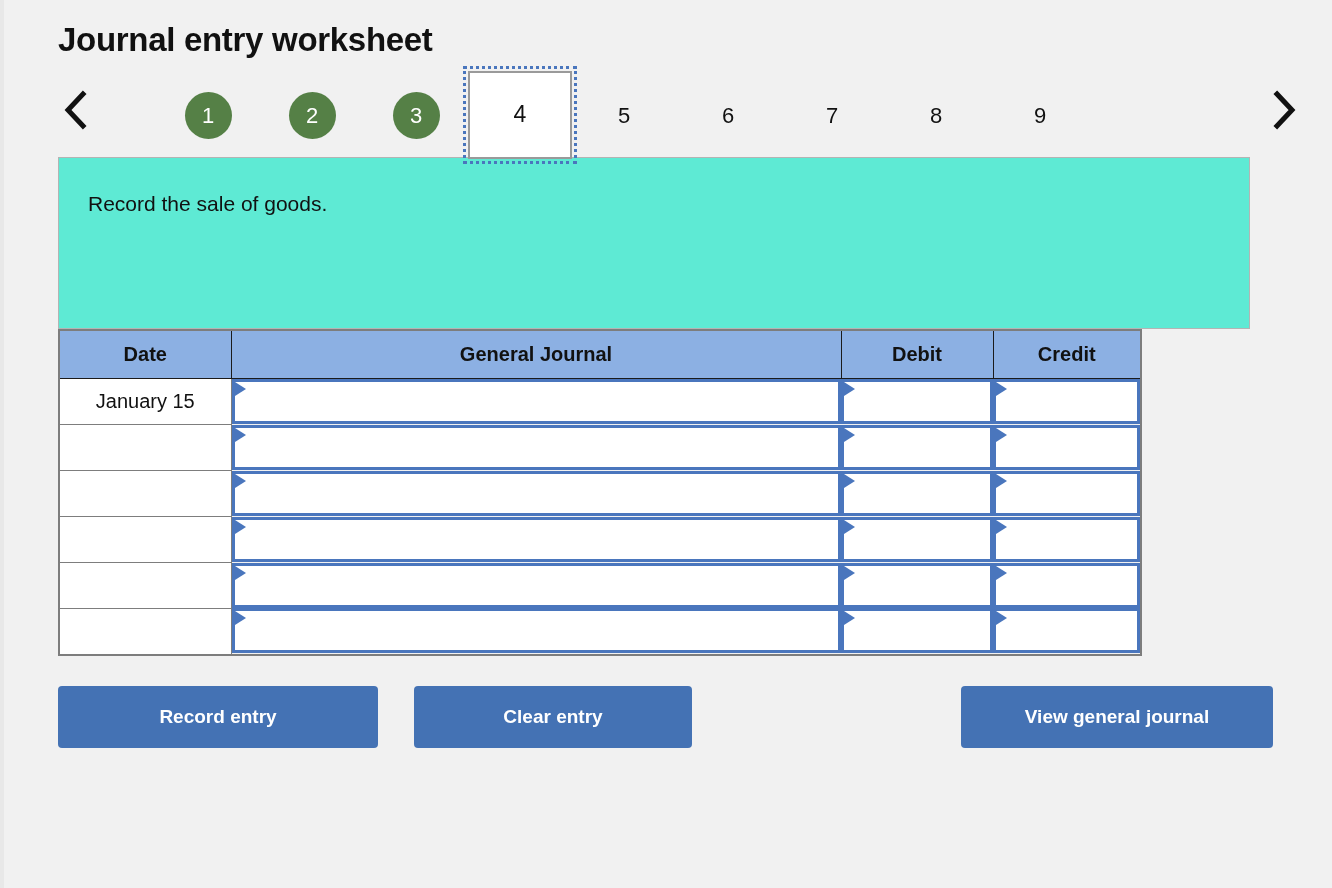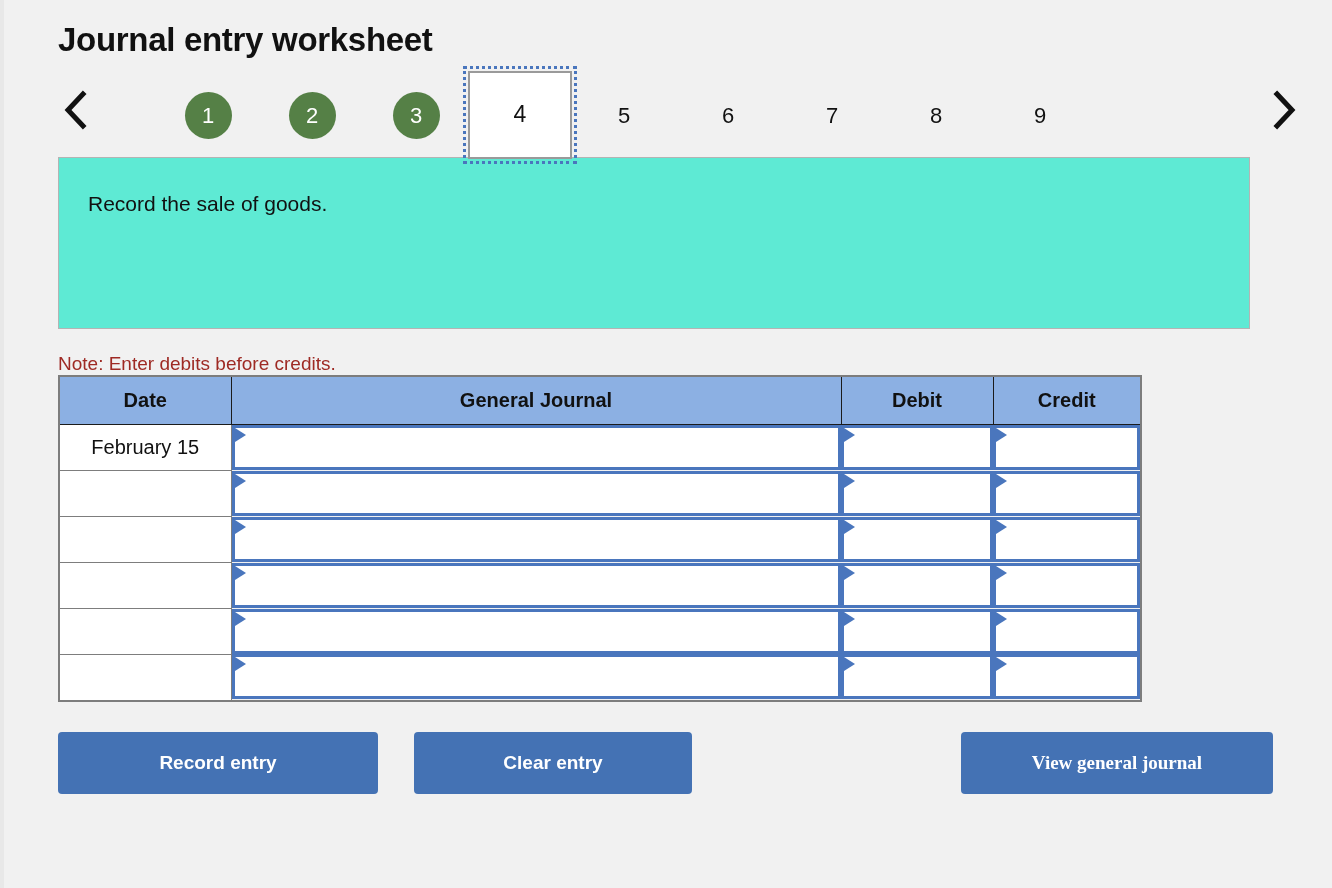--- a/index.html
+++ b/index.html
@@ -203,21 +203,21 @@
     color: #fff;
     font-size: 19px;
     font-weight: bold;
     border: none;
     border-radius: 4px;
     cursor: pointer;
     font-family: "Liberation Sans", sans-serif;
   }
   .btn-record { left: 0px;   width: 320px; }
   .btn-clear  { left: 356px; width: 278px; }
-  .btn-view   { left: 903px; width: 312px; font-family: Liberation Serif, serif; }
+  .btn-view   { left: 903px; width: 312px; }
 </style>
 </head>
 <body>
 
 <div class="page-edge"></div>
 
 <div class="wrap">
 
   <h1 class="title">Journal entry worksheet</h1>
 
@@ -258,40 +258,39 @@
         </svg>
       </span>
     </div>
 
   </div>
 
   <div class="prompt">
     <span>Record the sale of goods.</span>
   </div>
 
-  <div class="note">Note: Enter debits before credits.</div>
 
   <table class="jtable">
     <colgroup>
       <col class="col-date">
       <col class="col-gj">
       <col class="col-debit">
       <col class="col-credit">
     </colgroup>
     <thead>
       <tr>
         <th>Date</th>
         <th>General Journal</th>
         <th>Debit</th>
         <th>Credit</th>
       </tr>
     </thead>
     <tbody>
       <tr>
-        <td class="datecell">February 15</td>
+        <td class="datecell">January 15</td>
         <td class="inputcell">
           <div class="field">
             <span class="tri"></span>
           </div>
         </td>
         <td class="inputcell">
           <div class="field">
             <span class="tri"></span>
           </div>
         </td>

